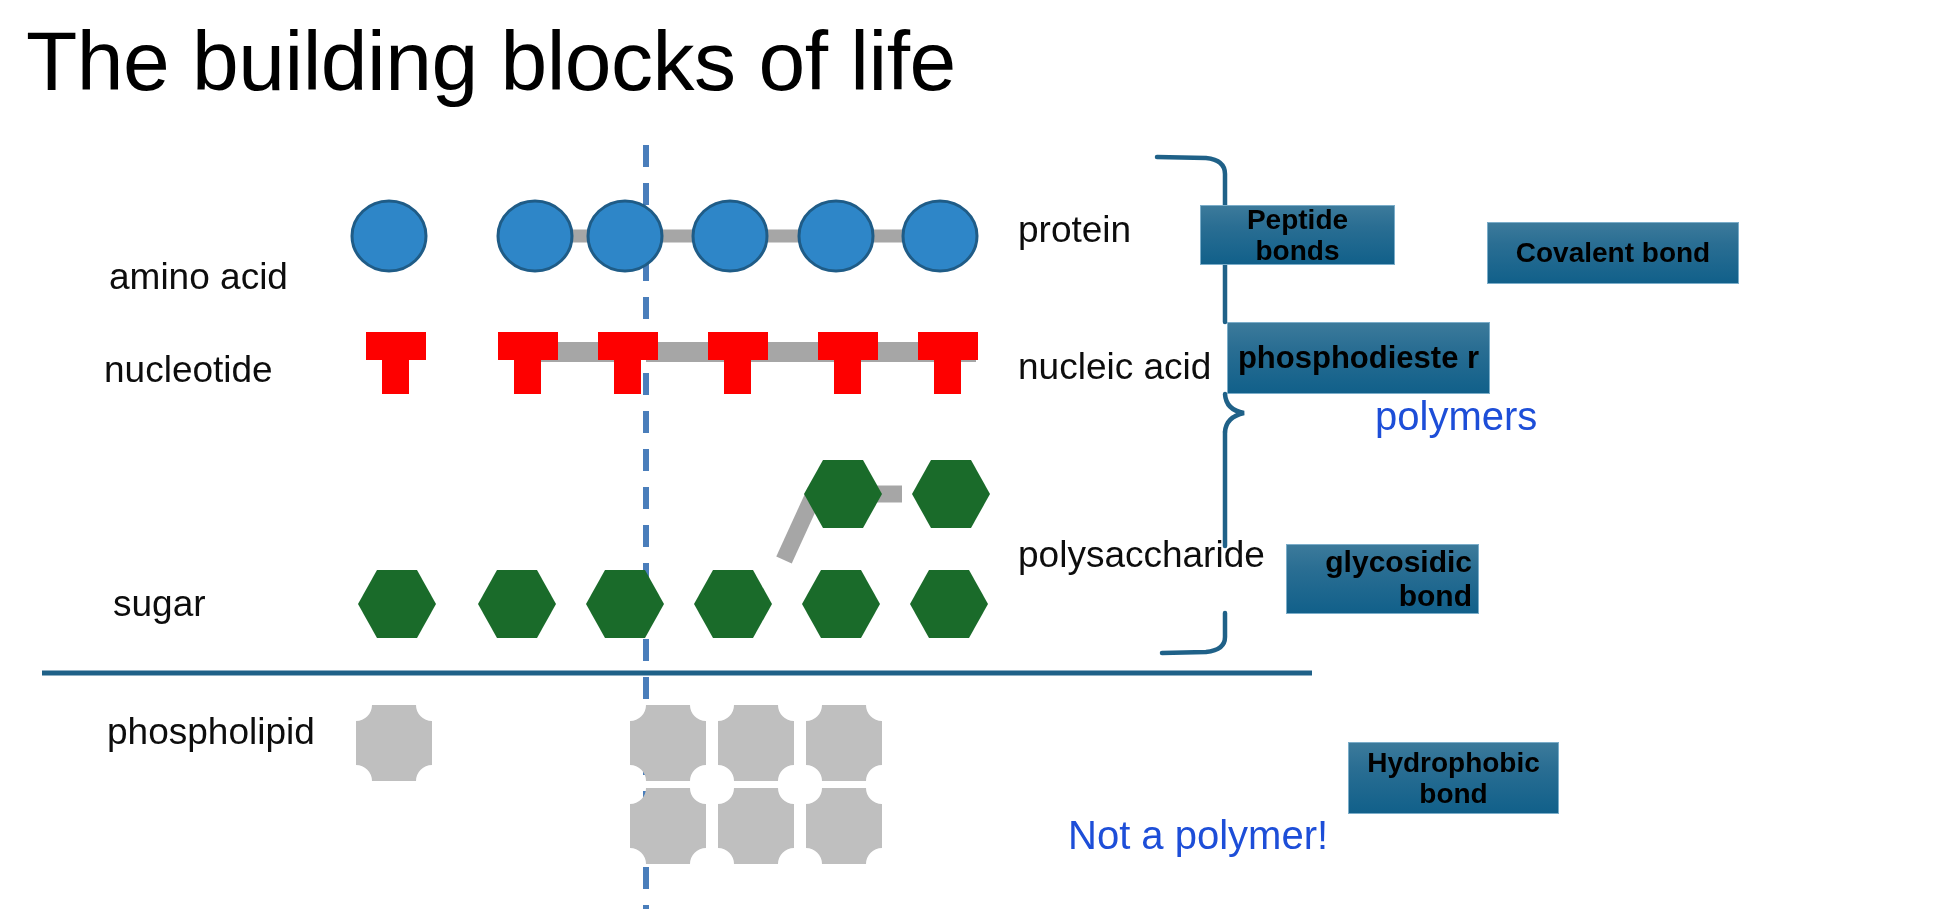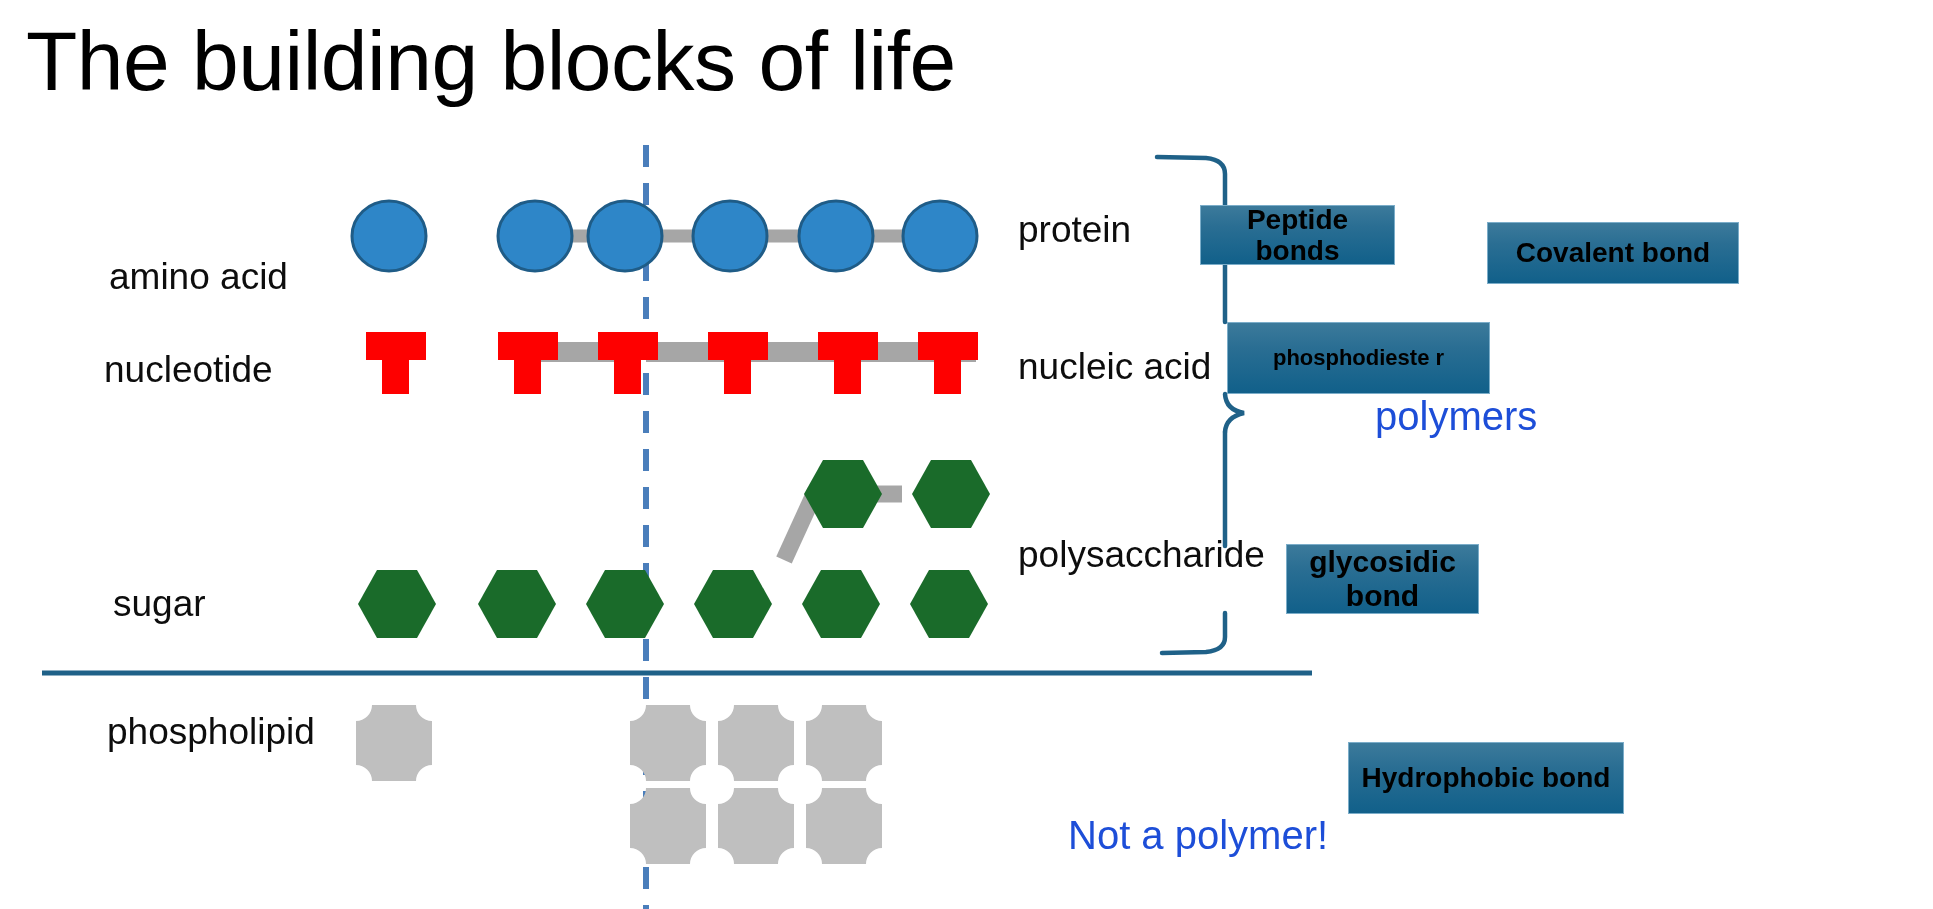--- a/index.html
+++ b/index.html
@@ -192,23 +192,23 @@
   <div class="abs label" style="left:107px;top:712px;">phospholipid</div>
 
   <div class="abs label" style="left:1018px;top:210px;">protein</div>
   <div class="abs label" style="left:1018px;top:347px;">nucleic acid</div>
   <div class="abs label" style="left:1018px;top:535px;">polysaccharide</div>
 
   <div class="abs bond-box" style="left:1200px;top:205px;width:195px;height:60px;font-size:28px;">Peptide bonds</div>
 
   <div class="abs bond-box" style="left:1487px;top:222px;width:252px;height:62px;font-size:28px;">Covalent bond</div>
 
-  <div class="abs bond-box" style="left:1227px;top:322px;width:263px;height:72px;font-size:22px;">phosphodieste r</div>
-
-  <div class="abs bond-box" style="left:1286px;top:544px;width:193px;height:70px;font-size:30px;">glycosidic bond</div>
-
-  <div class="abs bond-box" style="left:1348px;top:742px;width:276px;height:72px;font-size:28px;">Hydrophobic bond</div>
+  <div class="abs bond-box" style="left:1227px;top:322px;width:263px;height:72px;font-size:31px;">phosphodieste r</div>
+
+  <div class="abs bond-box" style="left:1286px;top:544px;width:193px;height:70px;font-size:30px;text-align:right;">glycosidic bond</div>
+
+  <div class="abs bond-box" style="left:1348px;top:742px;width:211px;height:72px;font-size:28px;">Hydrophobic bond</div>
 
   <div class="abs bold-callout" style="left:1375px;top:396px;font-size:40px;">polymers</div>
 
   <div class="abs bold-callout" style="left:1068px;top:771px;font-size:40px;margin-top:44px;">Not a polymer!</div>
 
 </div>
 
 </body></html>

